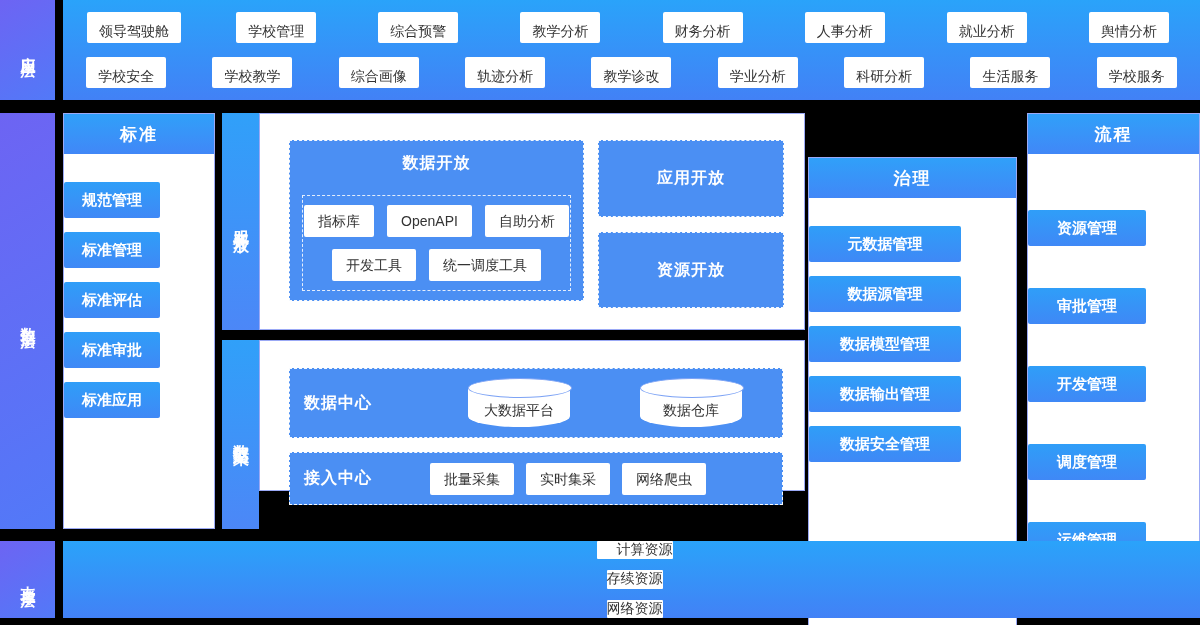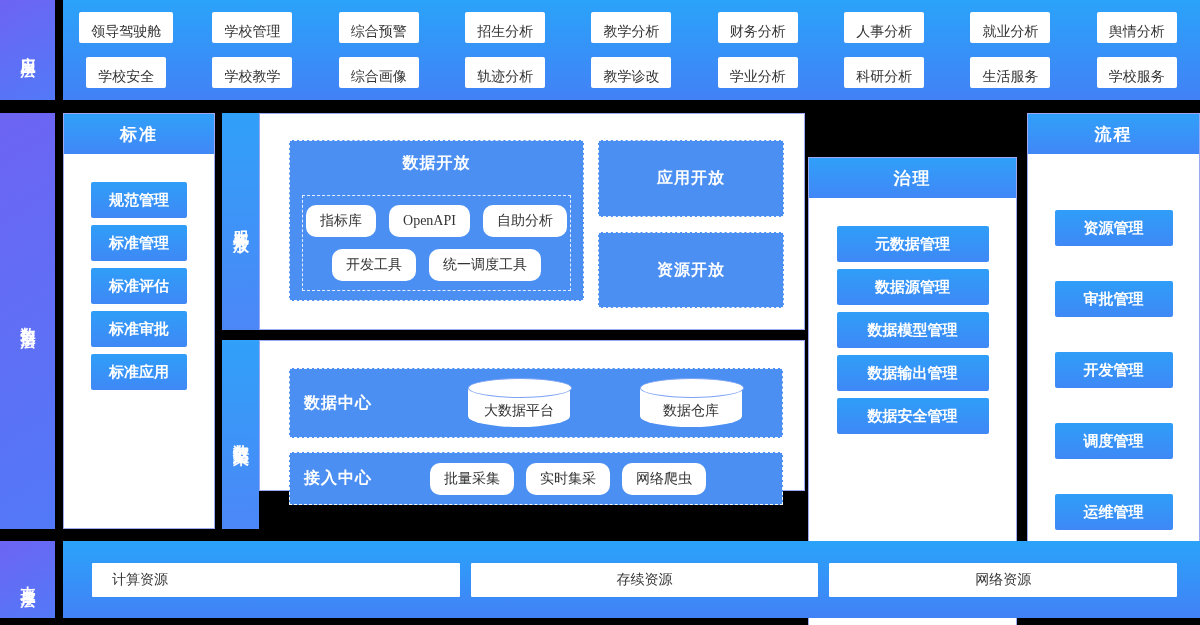--- a/index.html
+++ b/index.html
@@ -33,21 +33,21 @@
     background:#fff; color:#333; font-size:14px; height:31px; line-height:31px;
     padding:4px 12px; border-radius:2px; white-space:nowrap;
   }
   
   .panel { position:absolute; background:#fff; border:1px solid #9ba9f5; }
   .panel-header {
     height:40px; background:linear-gradient(180deg,#30a0f9,#4187f7);
     color:#fff; font-weight:700; font-size:17px;
     display:flex; align-items:center; justify-content:center; letter-spacing:2px;
   }
-  .col-buttons { display:flex; flex-direction:column; align-items:center; padding-top:28px; gap:7px; }
+  .col-buttons { display:flex; flex-direction:column; align-items:flex-start; padding-top:28px; gap:14px; }
   .blue-btn {
     background:linear-gradient(180deg,#2f9ef8,#3f88f6); color:#fff;
     font-size:15px; font-weight:600; height:36px; border-radius:2px;
     display:flex; align-items:center; justify-content:center; white-space:nowrap;
   }
   #panel-standard { left:63px; top:113px; width:152px; height:416px; }
   #panel-standard .blue-btn { width:96px; }
   #panel-governance { left:808px; top:113px; width:209px; height:524px;margin-top:44px; }
   #panel-governance .blue-btn { width:152px; }
   #panel-process { left:1027px; top:113px; width:173px; height:496px; }
@@ -68,21 +68,21 @@
   .dashed-title { color:#fff; font-weight:700; font-size:16px; text-align:center; margin-top:12px; letter-spacing:1px; }
   #box-data-open { left:29px; top:26px; width:295px; height:161px; }
   .inner-dashed {
     position:absolute; left:12px; top:54px; width:269px; height:96px;
     border:1px dashed rgba(255,255,255,0.85);
     display:flex; flex-direction:column; align-items:center; justify-content:center; gap:12px;
   }
   .tool-row { display:flex; gap:13px; justify-content:center; }
   .white-chip {
     background:#fff; color:#333; font-size:14px; height:32px; line-height:32px;
-    padding:0 14px; border-radius:10px; white-space:nowrap;font-family:Liberation Serif, serif;
+    padding:0 14px; border-radius:2px; white-space:nowrap;
   }
   .open-box {
     position:absolute; left:338px; width:186px; background:#4b8ff3;
     border:1px dashed rgba(255,255,255,0.95);
     display:flex; align-items:center; justify-content:center;
     color:#fff; font-weight:700; font-size:16px; letter-spacing:1px;
   }
   #box-app-open { top:26px; height:77px; }
   #box-resource-open { top:118px; height:76px; }
   
@@ -100,21 +100,21 @@
   }
   .cylinder::before {
     content:""; position:absolute; top:-9px; left:0; width:100%; height:18px;
     background:#fff; border:1px solid #7da3f5; border-radius:50%;
   }
   #cyl-bigdata { left:178px; }
   #cyl-warehouse { left:350px; }
   
   #band-support {
     top:541px; height:77px; display:flex; align-items:center;
-    padding:0 23px 0 29px; gap:11px;
+    padding:0 23px 0 29px; gap:11px;flex-direction:column;
   }
   .support-box {
     background:#fff; height:34px; flex:1; border-radius:1px;
     display:flex; align-items:center; justify-content:center; font-size:14px; color:#333;
   }
   .support-box.left-align { justify-content:flex-start; padding-left:20px; }
 </style>
 </head>
 <body>
 
@@ -133,23 +133,20 @@
   <div class="band" id="band-app">
     <div class="chip-row">
       <div class="chip-cell">
           <span class="chip">领导驾驶舱</span>
         </div>
       <div class="chip-cell">
           <span class="chip">学校管理</span>
         </div>
       <div class="chip-cell">
           <span class="chip">综合预警</span>
-        </div>
-      <div class="chip-cell">
-          <span class="chip">招生分析</span>
         </div>
       <div class="chip-cell">
           <span class="chip">教学分析</span>
         </div>
       <div class="chip-cell">
           <span class="chip">财务分析</span>
         </div>
       <div class="chip-cell">
           <span class="chip">人事分析</span>
         </div>

